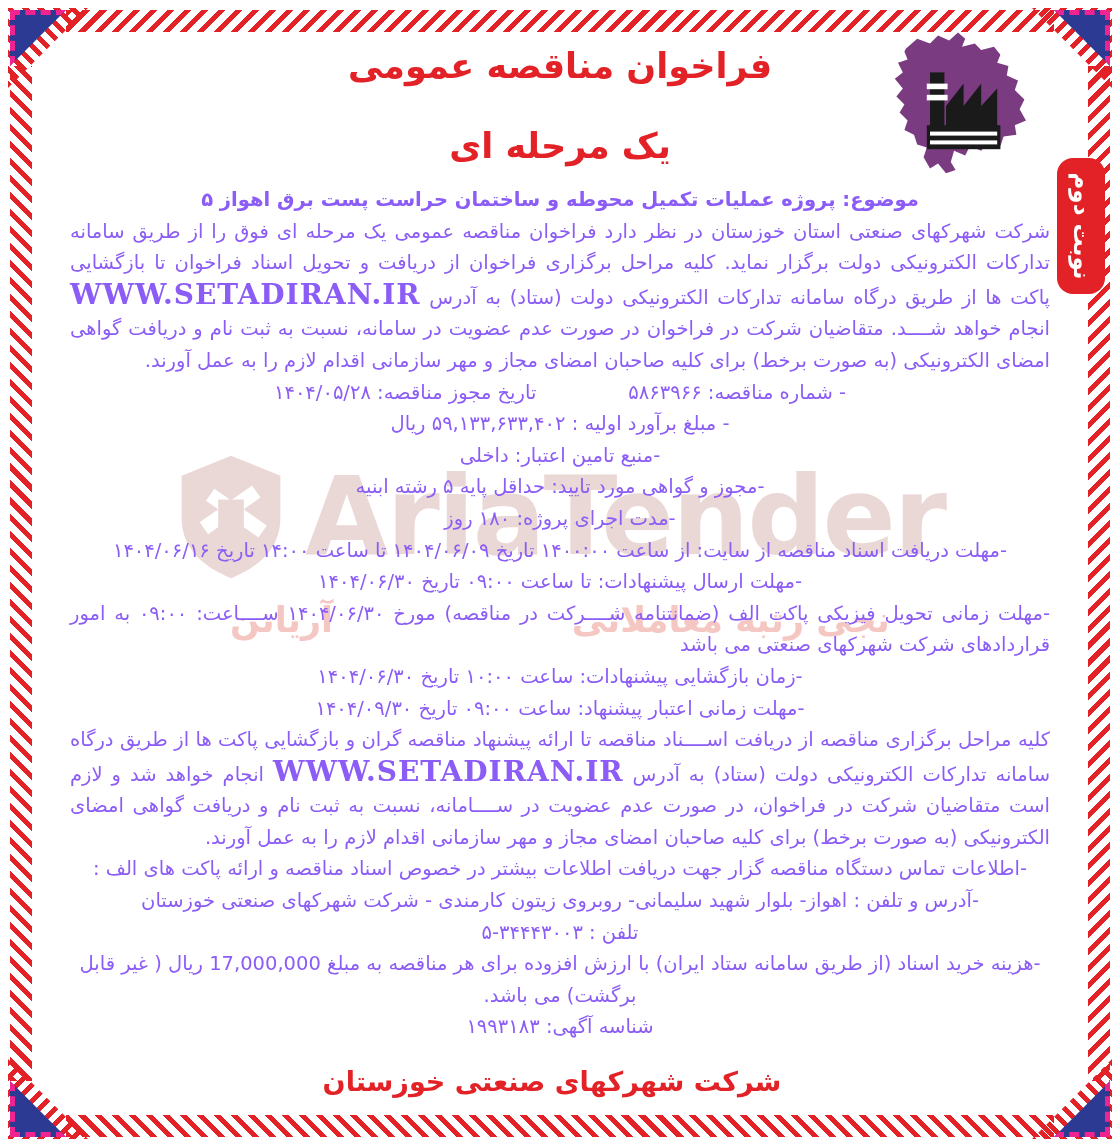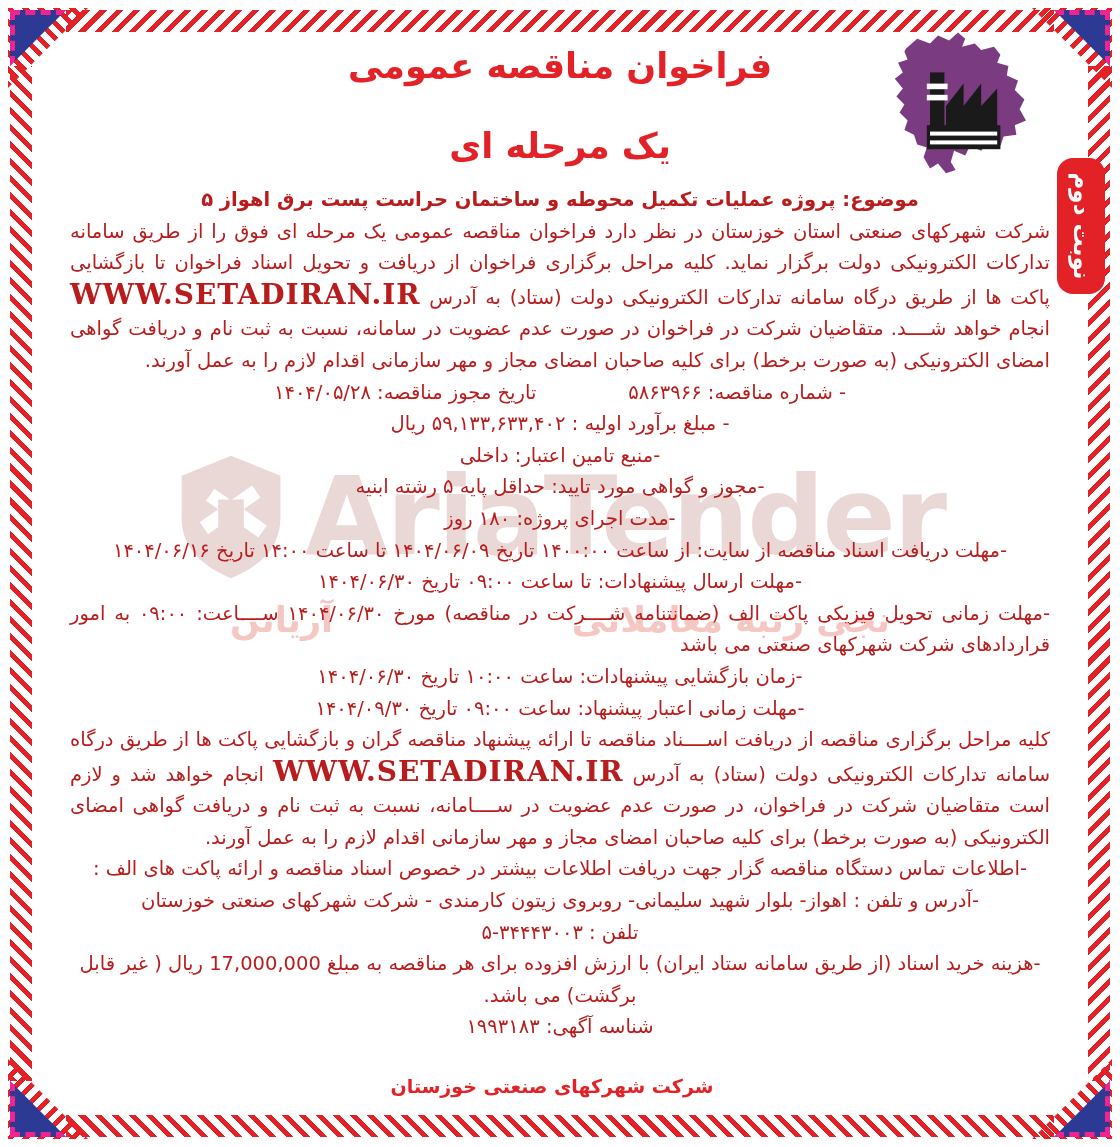--- a/index.html
+++ b/index.html
@@ -43,29 +43,29 @@
   .wm{position:absolute;top:452px;left:0;right:0;z-index:0;display:flex;
       align-items:center;justify-content:center;gap:18px;pointer-events:none;}
   .wm-brand{font-size:108px;font-weight:bold;color:#ead8d6;letter-spacing:-2px;
       font-family:"DejaVu Sans", sans-serif;}
   .wm-sub{position:absolute;top:600px;left:230px;right:230px;z-index:0;direction:rtl;
       display:flex;justify-content:space-between;color:#f5c7c3;font-size:35px;
       font-weight:bold;letter-spacing:6px;pointer-events:none;}
 
   
   .content{position:absolute;top:184px;right:70px;left:70px;z-index:2;direction:rtl;
-      font-size:19.5px;line-height:31.6px;color:#b91c1c;}
+      font-size:19.5px;line-height:31.6px;color:#8b5cf6;}
   .c-center{text-align:center;font-weight:bold;}
   .c-just{text-align:justify;}
   .c-right{text-align:center;}
   .link{font-family:"DejaVu Serif", serif;font-weight:bold;font-size:28px;letter-spacing:1px;}
   .gap{padding-right:92px;}
 
   .footer{position:absolute;bottom:50px;left:0;right:16px;z-index:2;text-align:center;
-      color:#e32227;font-weight:bold;font-size:19px;}
+      color:#e32227;font-weight:bold;font-size:27px;}
 </style>
 </head>
 <body>
 
 <div class="page">
 
   <div class="bs bs-top"></div>
   <div class="bs bs-bottom"></div>
   <div class="bs bs-left"></div>
   <div class="bs bs-right"></div>

